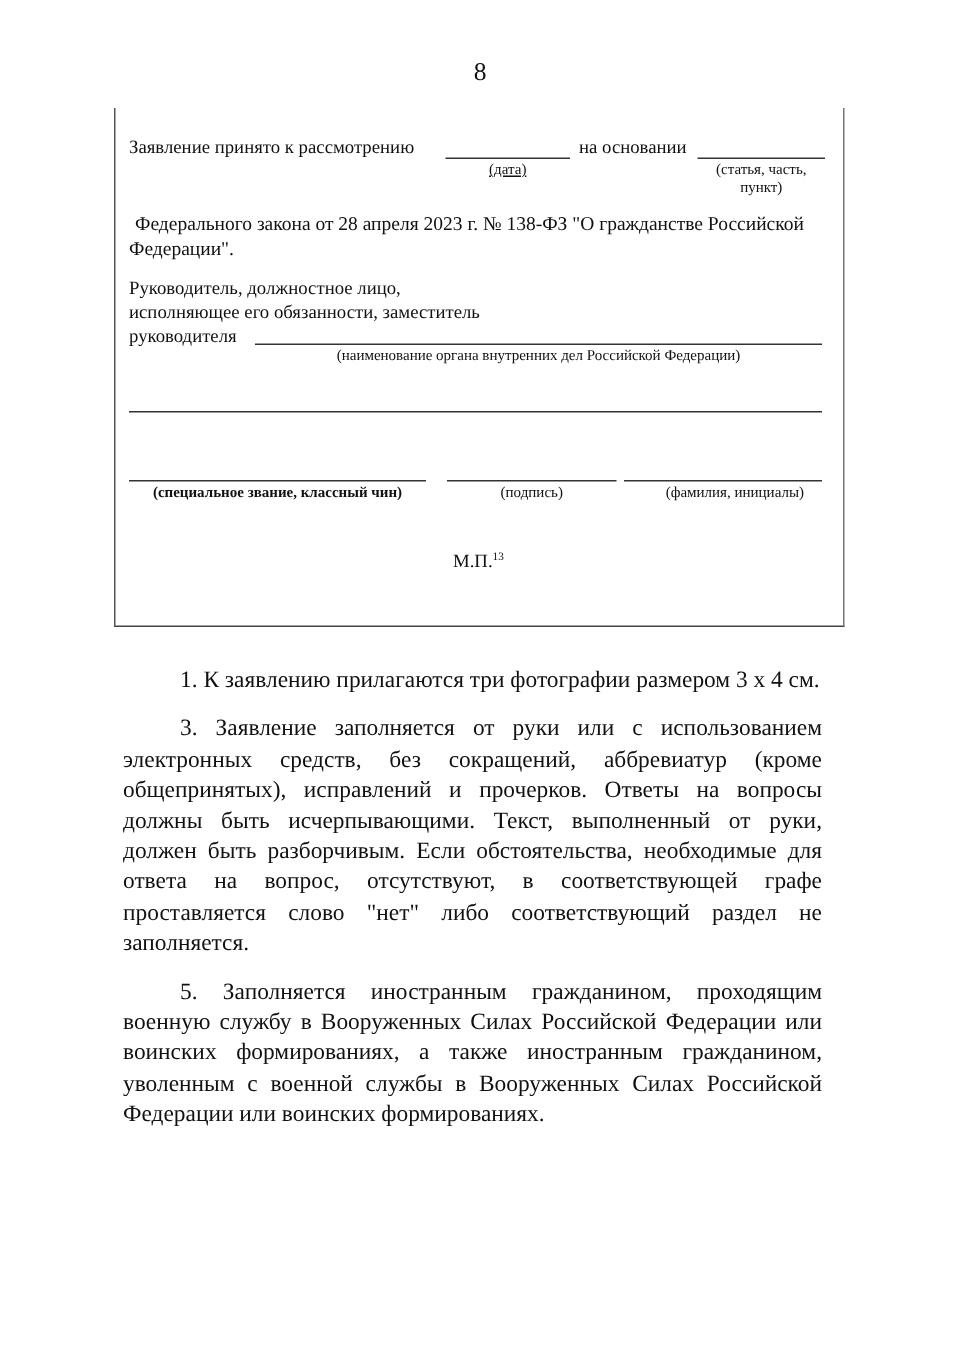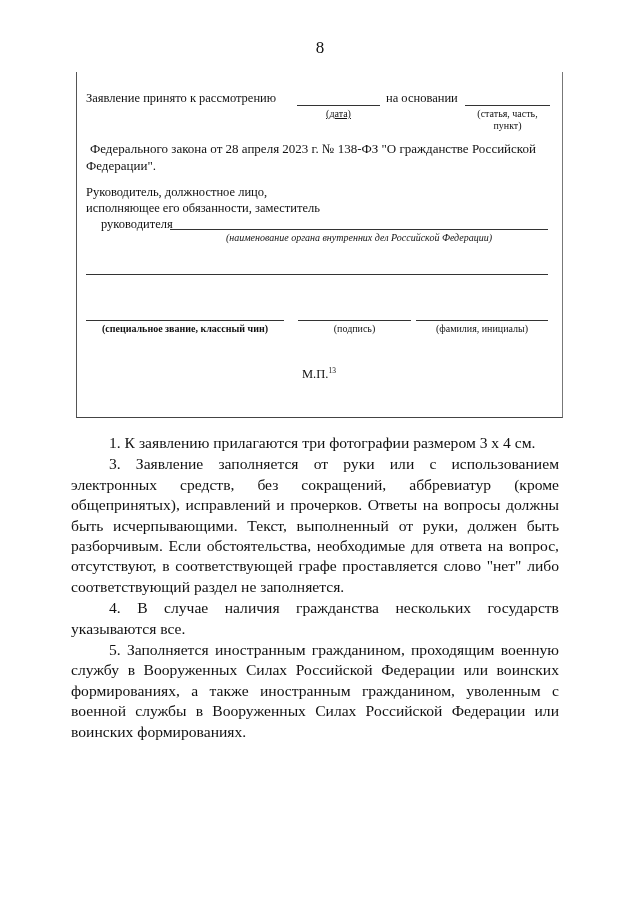--- a/index.html
+++ b/index.html
@@ -8,21 +8,21 @@
   .abs { position: absolute; white-space: nowrap; }
   .page-num { left: 0; width: 640px; top: 38px; text-align: center; font-size: 17px; }
   .form-box { position: absolute; left: 76px; top: 72px; width: 487px; height: 346px;
               border-left: 1.5px solid #555; border-right: 1.5px solid #777;
               border-bottom: 1.5px solid #444; box-sizing: border-box; }
   .sm { font-size: 12.5px; }
   .cap { font-size: 10px; text-align: center; }
   .line { position: absolute; height: 0; border-top: 1.3px solid #333; }
   .notes { position: absolute; left: 70px; top: 432px; width: 490px; font-size: 15.6px; line-height: 20.4px; }
   .notes .title { position: relative; left: 38px; text-decoration: underline; }
-  .para { text-align: justify; text-indent: 38px; margin: 1px; }
+  .para { text-align: justify; text-indent: 38px; margin: 12px; }
   .para.nojust { text-align: left; }
   sup { font-size: 7.5px; }
 </style>
 </head>
 <body>
 
 <div class="abs page-num">8</div>
 
 <div class="form-box"></div>
 
@@ -32,33 +32,32 @@
 <div class="abs sm" style="left:386px; top:91px;">на основании</div>
 <div class="line" style="left:465px; top:105px; width:85px;"></div>
 <div class="abs cap" style="left:465px; width:85px; top:108px;">(статья, часть,</div>
 <div class="abs cap" style="left:465px; width:85px; top:120px;">пункт)</div>
 
 <div class="abs sm" style="left:90px; top:141px; font-size:13px;">Федерального закона от  28  апреля  2023 г.  № 138-ФЗ "О  гражданстве Российской</div>
 <div class="abs sm" style="left:86px; top:158px; font-size:13px;">Федерации".</div>
 
 <div class="abs sm" style="left:86px; top:185px;">Руководитель, должностное лицо,</div>
 <div class="abs sm" style="left:86px; top:201px;">исполняющее его обязанности, заместитель</div>
-<div class="abs sm" style="left:86px; top:217px;margin-left:15px;">руководителя</div>
+<div class="abs sm" style="left:86px; top:217px;">руководителя</div>
 <div class="line" style="left:170px; top:229px; width:378px;"></div>
-<div class="abs cap" style="left:170px; width:378px; top:232px;font-style:italic;">(наименование органа внутренних дел Российской Федерации)</div>
+<div class="abs cap" style="left:170px; width:378px; top:232px;">(наименование органа внутренних дел Российской Федерации)</div>
 
 <div class="line" style="left:86px; top:274px; width:462px;"></div>
 
 <div class="line" style="left:86px; top:320px; width:198px;"></div>
 <div class="abs cap" style="left:86px; width:198px; top:323px;font-weight:bold;">(специальное звание, классный чин)</div>
 <div class="line" style="left:298px; top:320px; width:113px;"></div>
 <div class="abs cap" style="left:298px; width:113px; top:323px;">(подпись)</div>
 <div class="line" style="left:416px; top:320px; width:132px;"></div>
-<div class="abs cap" style="left:416px; width:132px; top:323px;">(фамилия, инициалы)</div>
+<div class="abs cap" style="left:404px; width:132px; top:323px;text-align:right;">(фамилия, инициалы)</div>
 
 <div class="abs" style="left:302px; top:366px; font-size:12.5px;"><span>М.П.</span><sup>13</sup></div>
 
 <div class="notes">
   <p class="para nojust">1. К заявлению прилагаются три фотографии размером 3 х 4 см.</p>
   <p class="para">3. Заявление заполняется от руки или с использованием электронных средств, без сокращений, аббревиатур (кроме общепринятых), исправлений и прочерков. Ответы на вопросы должны быть исчерпывающими. Текст, выполненный от руки, должен быть разборчивым. Если обстоятельства, необходимые для ответа на вопрос, отсутствуют, в соответствующей графе проставляется слово "нет" либо соответствующий раздел не заполняется.</p>
-  <p class="para">4. В случае наличия гражданства нескольких государств указываются все.</p>
   <p class="para">5. Заполняется иностранным гражданином, проходящим военную службу в Вооруженных Силах Российской Федерации или воинских формированиях, а также иностранным гражданином, уволенным с военной службы в Вооруженных Силах Российской Федерации или воинских формированиях.</p>
 </div>
 
 </body></html>

